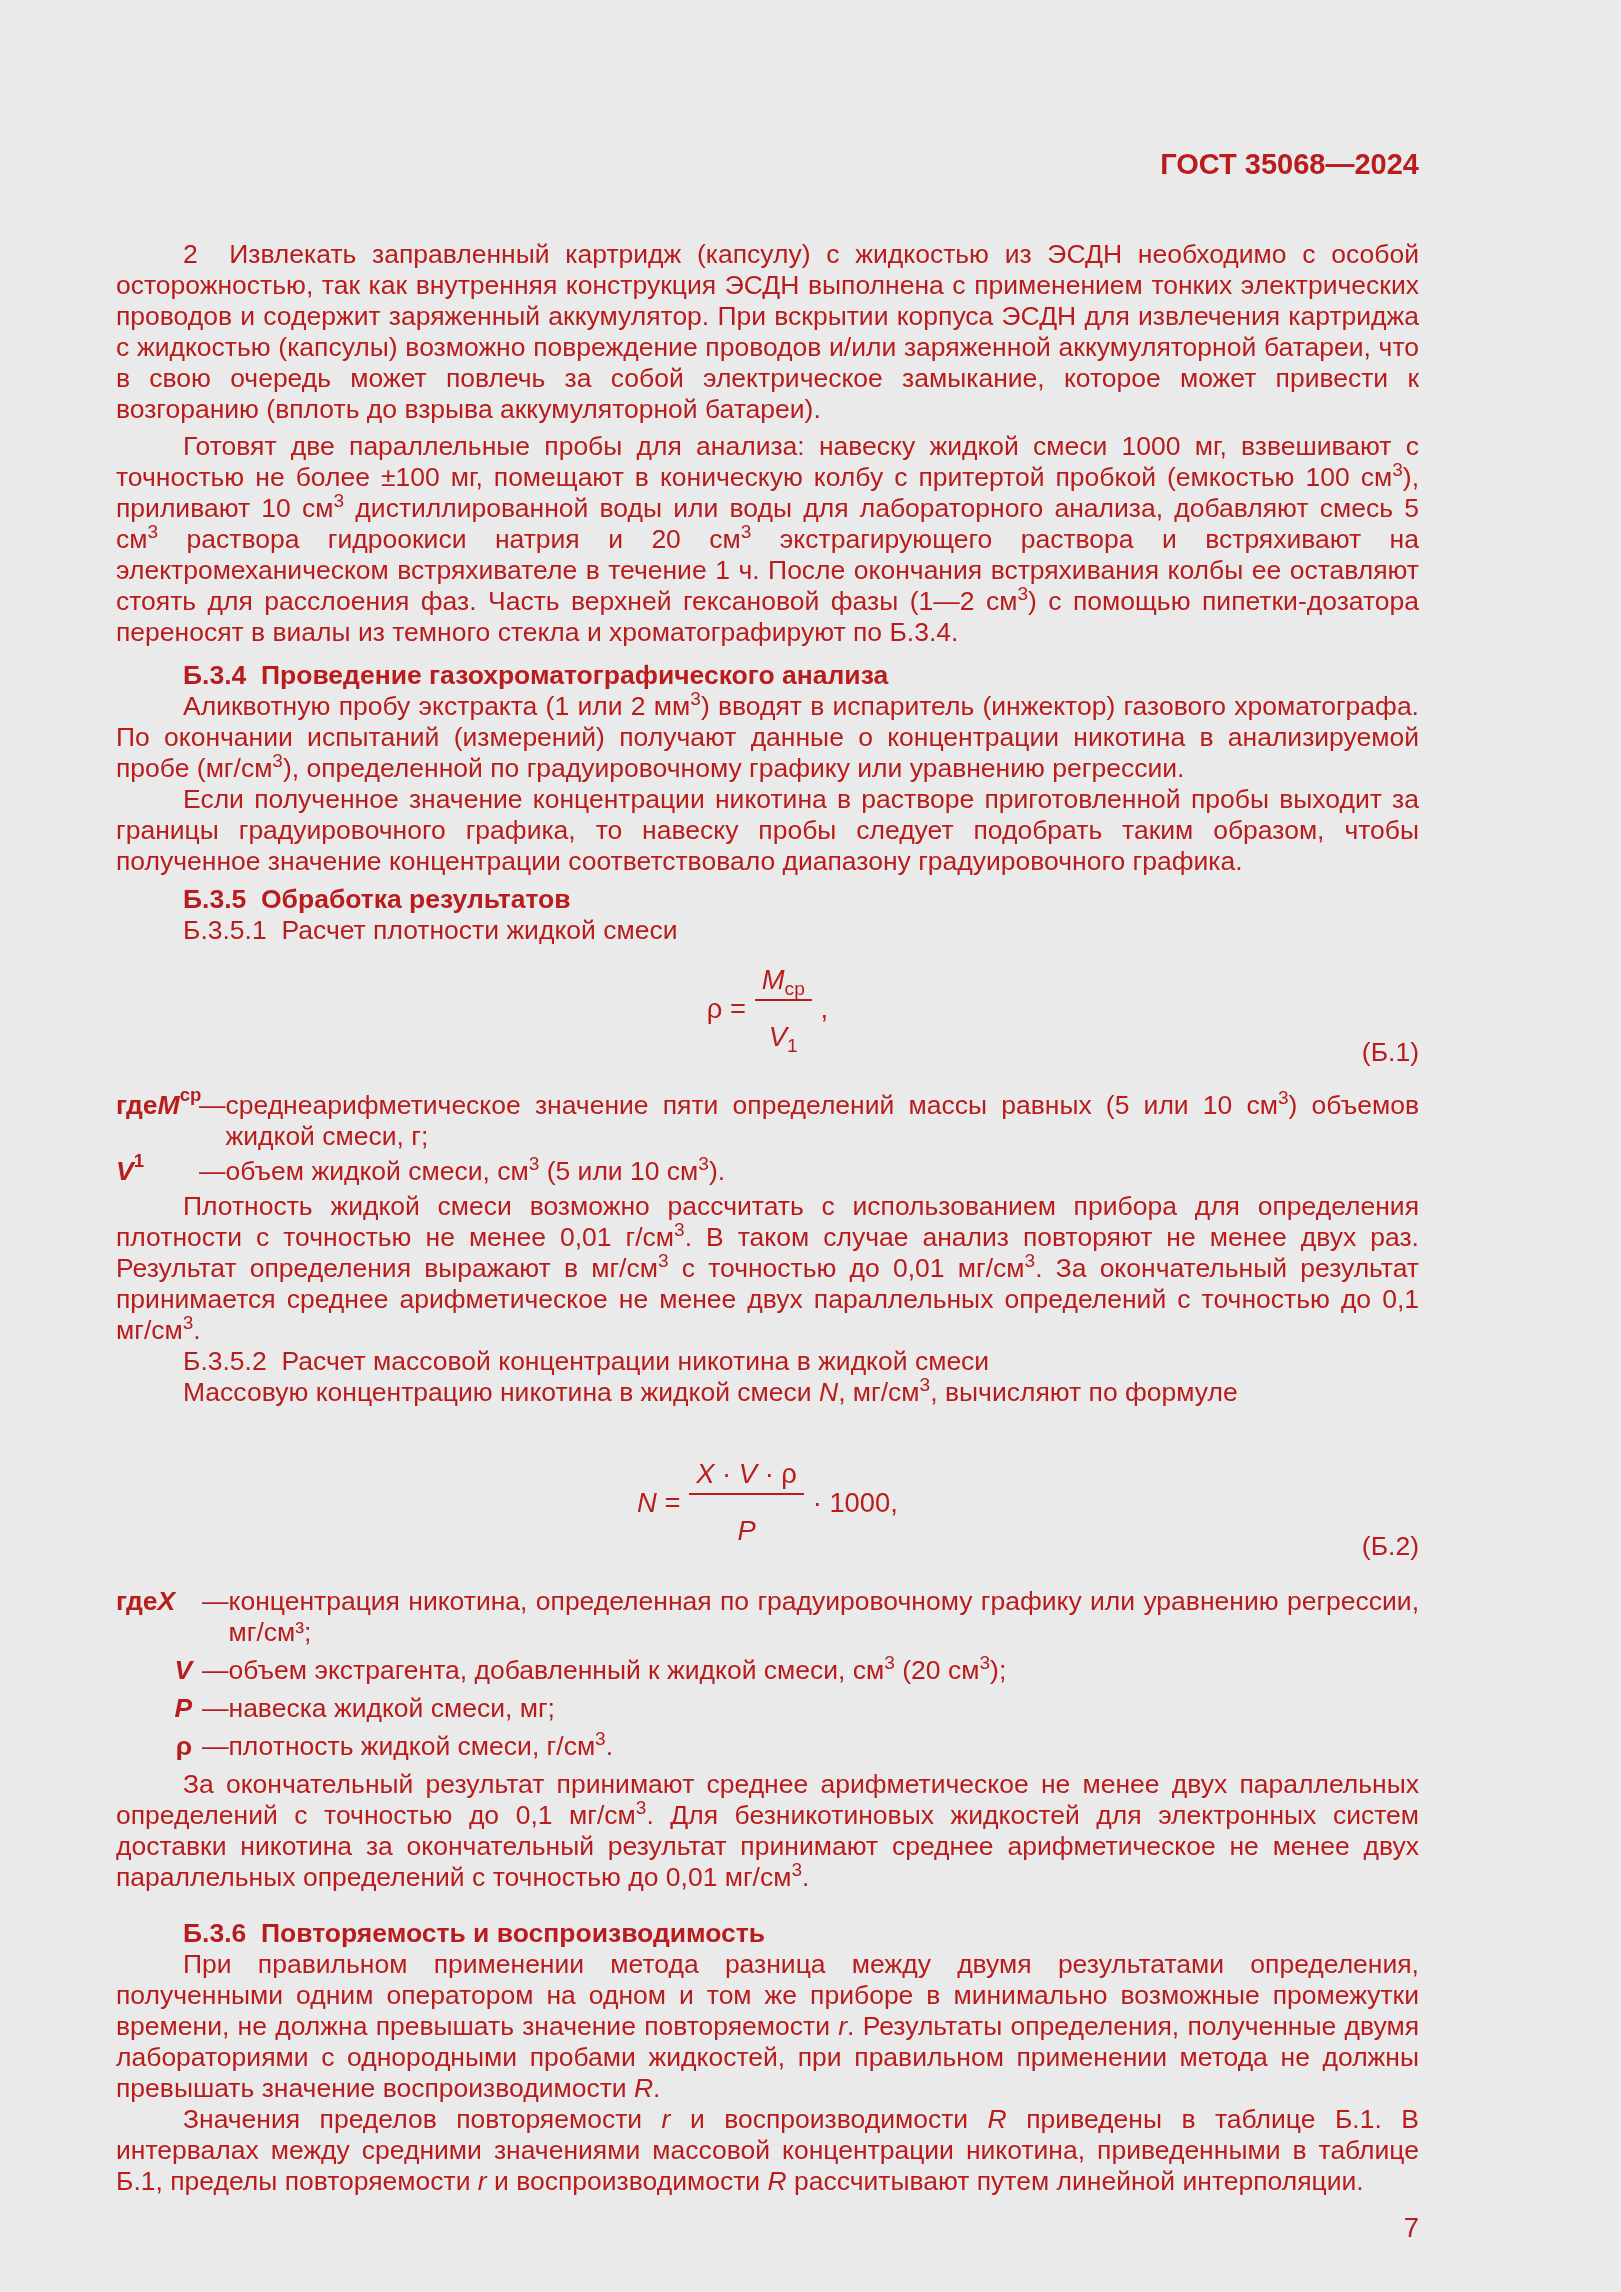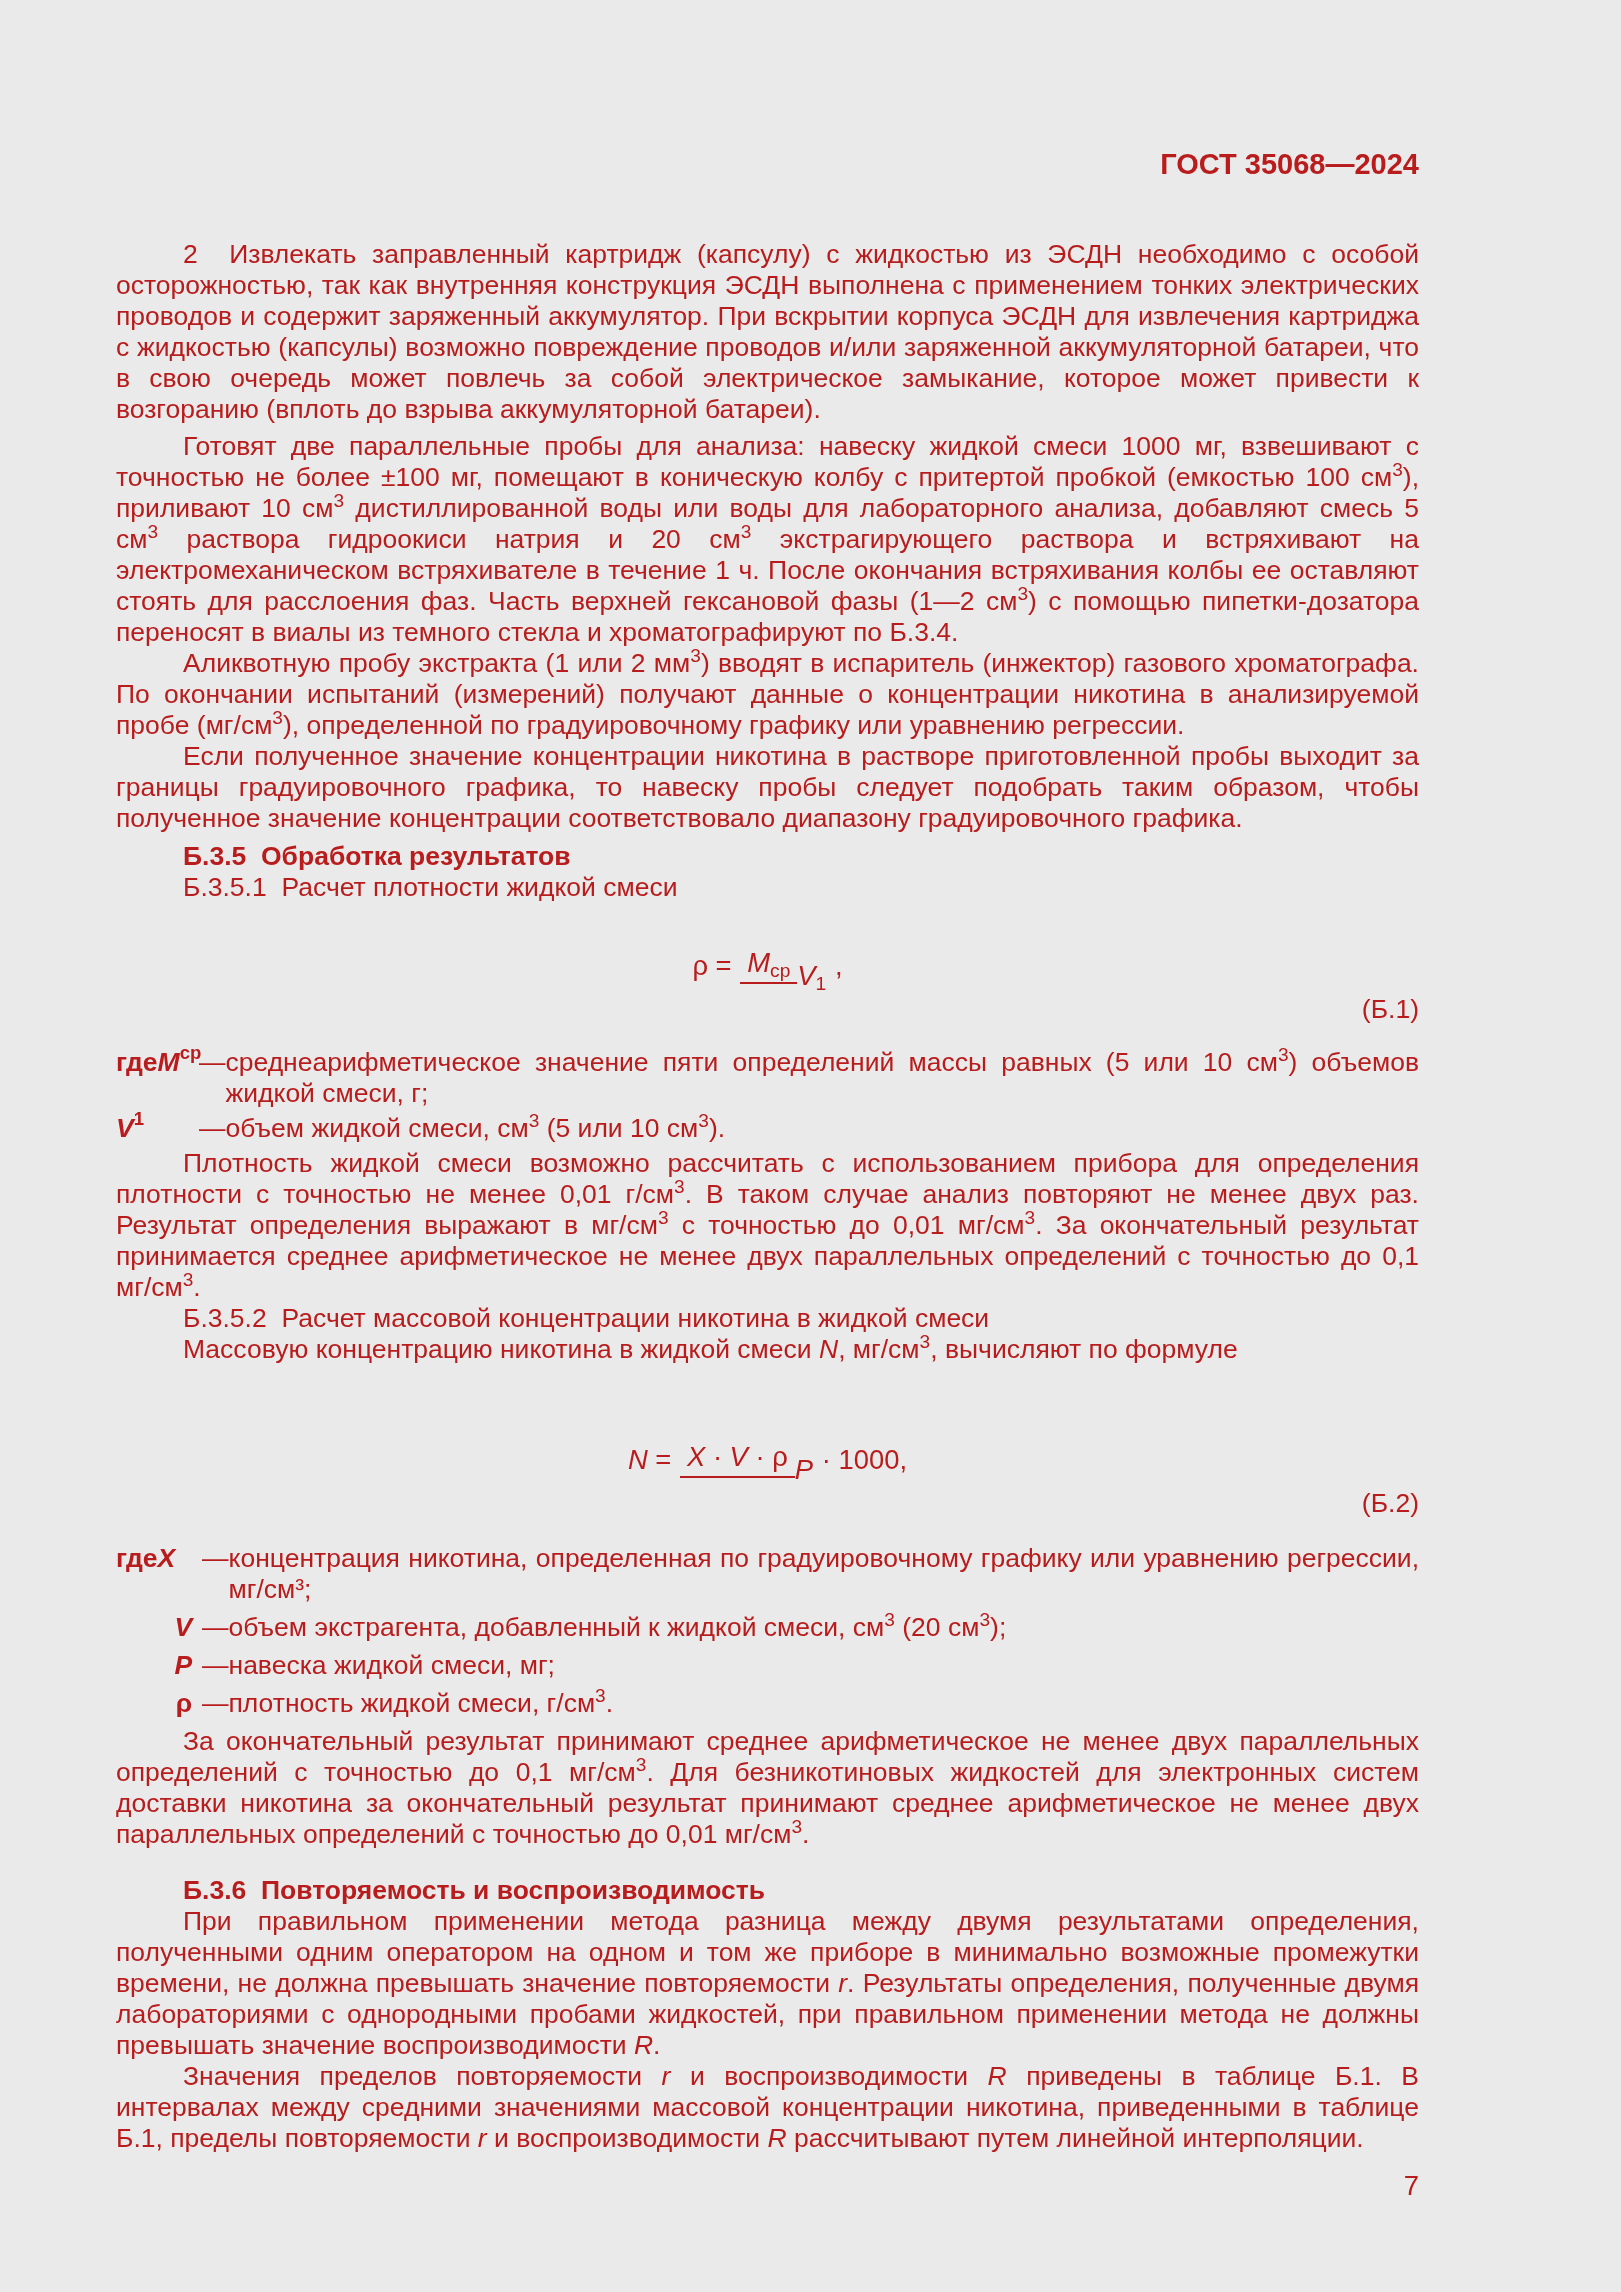--- a/index.html
+++ b/index.html
@@ -29,21 +29,21 @@
   i{font-style:italic;}
   
   .formula-row{
     position:relative;
     display:flex;align-items:center;justify-content:center;
     min-height:90px;
   }
   .formula-row.f1{margin-top:17.6px;margin-bottom:37px;}
   .formula-row.f2{margin-top:49px;margin-bottom:39px;}
   .formula{display:flex;align-items:center;font-size:27.4px;line-height:31px;}
-  .frac{display:inline-flex;flex-direction:row;align-items:center;margin:0 8.8px;}
+  .frac{display:inline-flex;flex-direction:column;align-items:center;margin:0 8.8px;}
   .frac .num{padding:0 6.9px 3.9px;border-bottom:2px solid currentColor;}
   .frac .den{padding-top:20px;}
   .formula-label{
     position:absolute;right:0;top:50%;transform:translateY(-50%);margin-top:44px;
   }
   
   .def-row{display:grid;grid-template-columns:83px 1fr;align-items:start;}
   .defs2 .def-row{grid-template-columns:86px 1fr;margin-bottom:6.9px;}
   .def-term{display:flex;justify-content:flex-start;padding-right:5.9px;white-space:nowrap;font-weight:bold;}
   .defs2 .def-term{justify-content:flex-end;padding-right:9.8px;}
@@ -60,20 +60,21 @@
 <body>
 
 <div class="sheet">
 
   <div class="running-header">ГОСТ 35068—2024</div>
 
   <p class="para indent">2&nbsp;&nbsp;Извлекать заправленный картридж (капсулу) с жидкостью из ЭСДН необходимо с особой осторожностью, так как внутренняя конструкция ЭСДН выполнена с применением тонких электрических проводов и содержит за­ряженный аккумулятор. При вскрытии корпуса ЭСДН для извлечения картриджа с жидкостью (капсулы) возможно повреждение проводов и/или заряженной аккумуляторной батареи, что в свою очередь может повлечь за собой электрическое замыкание, которое может привести к возгоранию (вплоть до взрыва аккумуляторной батареи).</p>
 
   <p class="para indent mt6">Готовят две параллельные пробы для анализа: навеску жидкой смеси 1000 мг, взвешивают с точностью не более ±100 мг, помещают в коническую колбу с притертой пробкой (емкостью 100 см<sup>3</sup>), приливают 10 см<sup>3</sup> дистилли­рованной воды или воды для лабораторного анализа, добавляют смесь 5 см<sup>3</sup> раствора гидроокиси натрия и 20 см<sup>3</sup> экстрагирующего раствора и встряхивают на электромеханическом встряхивателе в течение 1 ч. После окончания встряхивания колбы ее оставляют стоять для расслоения фаз. Часть верхней гексановой фазы (1—2 см<sup>3</sup>) с помо­щью пипетки-дозатора переносят в виалы из темного стекла и хроматографируют по Б.3.4.</p>
 
+  <p class="heading mt12">Б.3.4&nbsp;&nbsp;Проведение газохроматографического анализа</p>
 
   <p class="para indent">Аликвотную пробу экстракта (1 или 2 мм<sup>3</sup>) вводят в испаритель (инжектор) газового хроматографа. По окон­чании испытаний (измерений) получают данные о концентрации никотина в анализируемой пробе (мг/см<sup>3</sup>), опреде­ленной по градуировочному графику или уравнению регрессии.</p>
 
   <p class="para indent">Если полученное значение концентрации никотина в растворе приготовленной пробы выходит за границы градуировочного графика, то навеску пробы следует подобрать таким образом, чтобы полученное значение кон­центрации соответствовало диапазону градуировочного графика.</p>
 
   <p class="heading mt14">Б.3.5&nbsp;&nbsp;Обработка результатов</p>
 
   <p class="para indent">Б.3.5.1&nbsp;&nbsp;Расчет плотности жидкой смеси</p>
 
 

